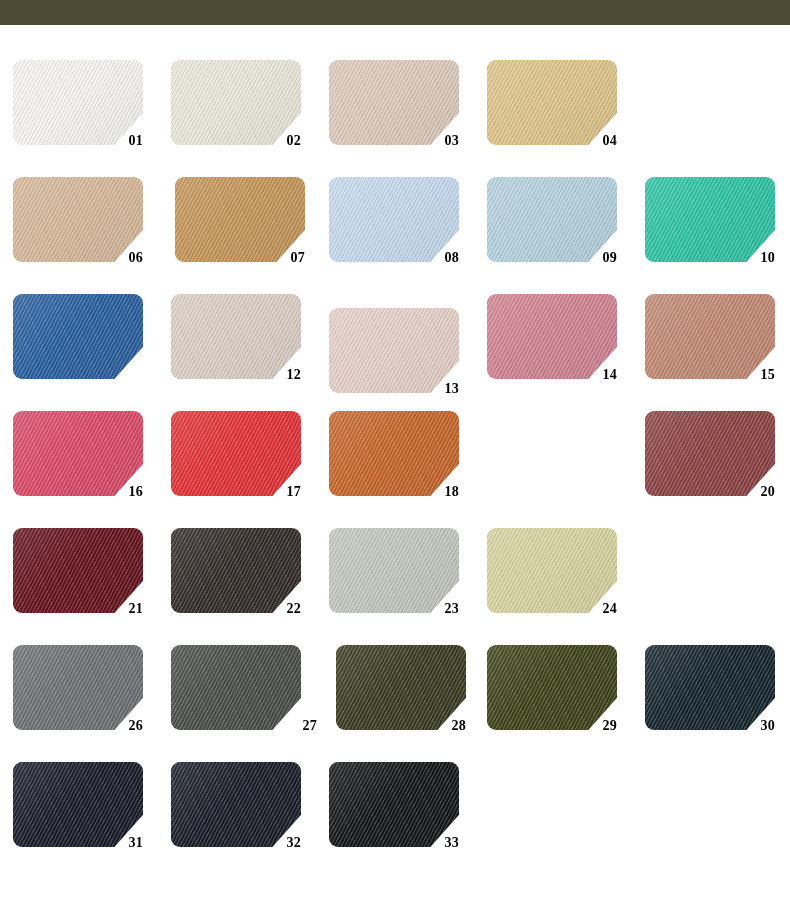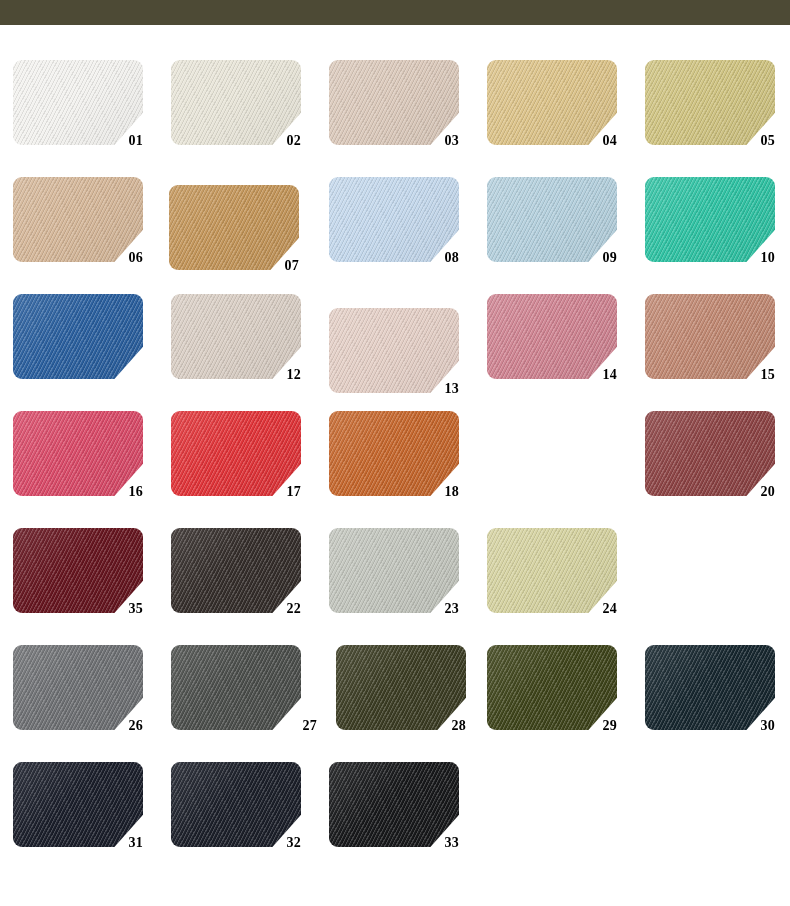--- a/index.html
+++ b/index.html
@@ -128,37 +128,29 @@
       <div class="swatch-number">03</div>
     </div>
     <div class="swatch-cell" style="left: 487px; top: 35px;">
       <div class="swatch-chip" title="tan-khaki">
         <div class="swatch-fill" style="background: rgb(220, 195, 137);"></div>
         <div class="swatch-weave"></div>
         <div class="swatch-sheen"></div>
       </div>
       <div class="swatch-number">04</div>
     </div>
-    <div class="swatch-cell" style="left: 645px; top: 35px;">
-      <div class="swatch-chip" title="olive-yellow">
-        <div class="swatch-fill" style="background: rgb(207, 195, 129);"></div>
-        <div class="swatch-weave"></div>
-        <div class="swatch-sheen"></div>
-      </div>
-      <div class="swatch-number">05</div>
-    </div>
     <div class="swatch-cell" style="left: 13px; top: 152px;">
       <div class="swatch-chip" title="sand">
         <div class="swatch-fill" style="background: rgb(213, 183, 153);"></div>
         <div class="swatch-weave"></div>
         <div class="swatch-sheen"></div>
       </div>
       <div class="swatch-number">06</div>
     </div>
-    <div class="swatch-cell" style="left: 169px; top: 152px; margin-top: 8px;">
+    <div class="swatch-cell" style="left: 175px; top: 152px;">
       <div class="swatch-chip" title="camel">
         <div class="swatch-fill" style="background: rgb(195, 149, 89);"></div>
         <div class="swatch-weave"></div>
         <div class="swatch-sheen"></div>
       </div>
       <div class="swatch-number">07</div>
     </div>
     <div class="swatch-cell" style="left: 329px; top: 152px;">
       <div class="swatch-chip" title="pale-blue">
         <div class="swatch-fill" style="background: rgb(196, 216, 236);"></div>
@@ -254,21 +246,21 @@
         <div class="swatch-sheen"></div>
       </div>
       <div class="swatch-number">20</div>
     </div>
     <div class="swatch-cell" style="left: 13px; top: 503px;">
       <div class="swatch-chip" title="burgundy">
         <div class="swatch-fill" style="background: rgb(102, 21, 31);"></div>
         <div class="swatch-weave"></div>
         <div class="swatch-sheen"></div>
       </div>
-      <div class="swatch-number">35</div>
+      <div class="swatch-number">21</div>
     </div>
     <div class="swatch-cell" style="left: 171px; top: 503px;">
       <div class="swatch-chip" title="charcoal-brown">
         <div class="swatch-fill" style="background: rgb(52, 45, 42);"></div>
         <div class="swatch-weave"></div>
         <div class="swatch-sheen"></div>
       </div>
       <div class="swatch-number">22</div>
     </div>
     <div class="swatch-cell" style="left: 329px; top: 503px;">

